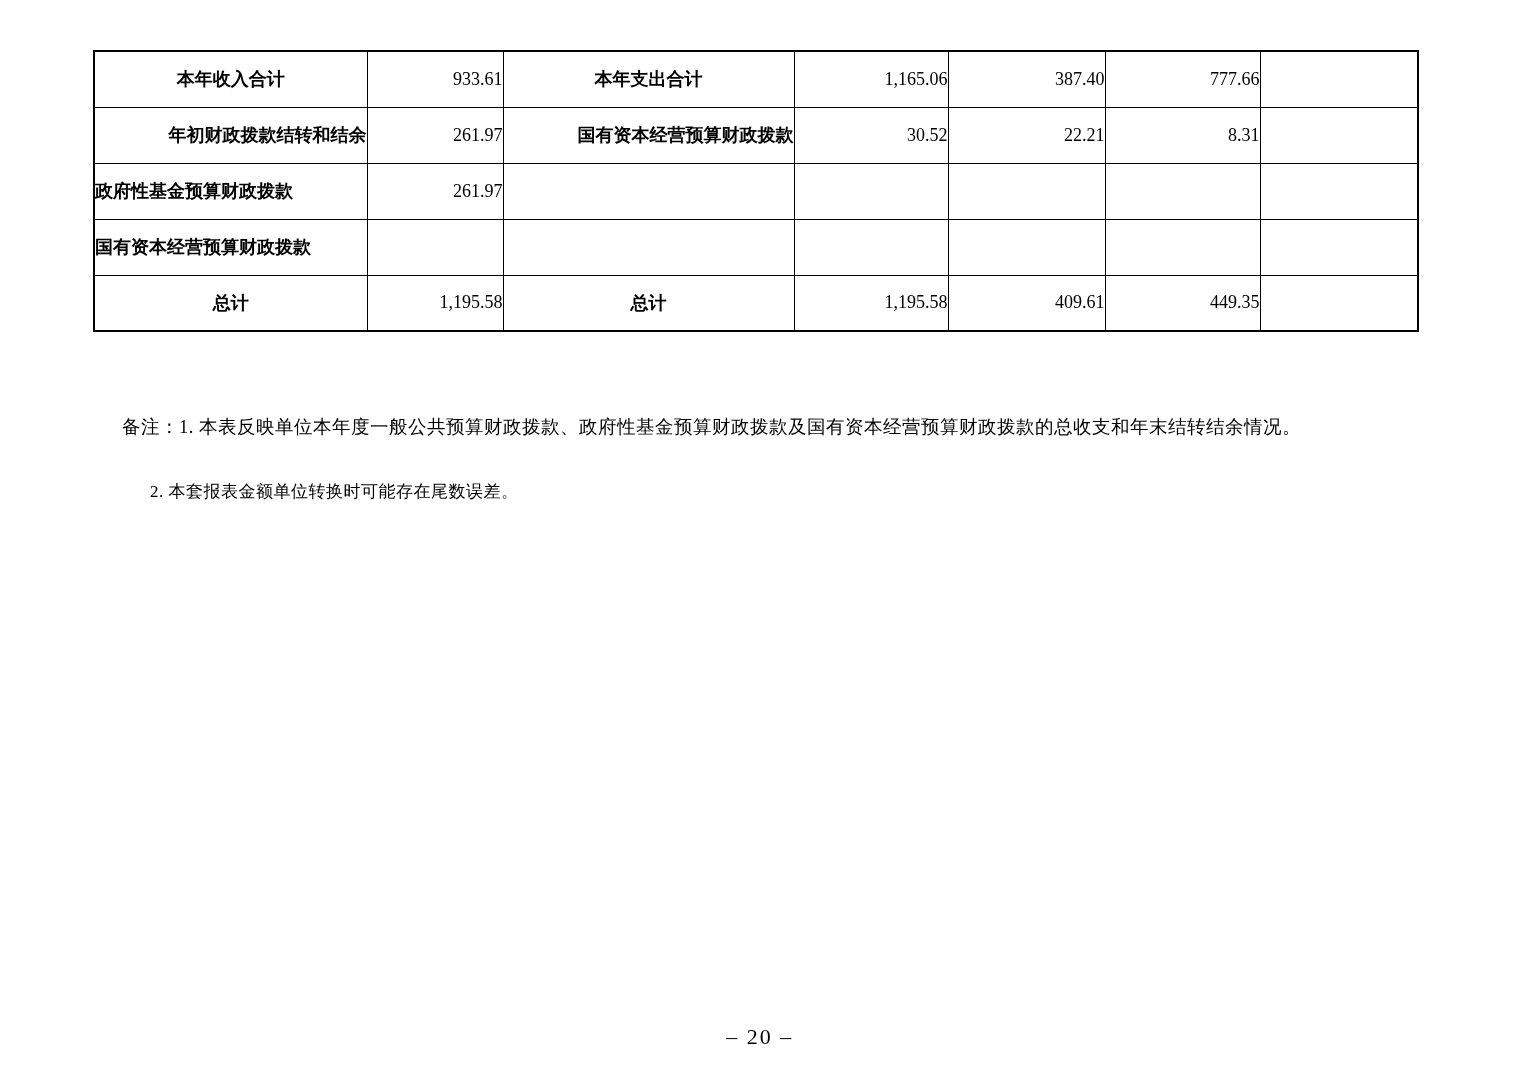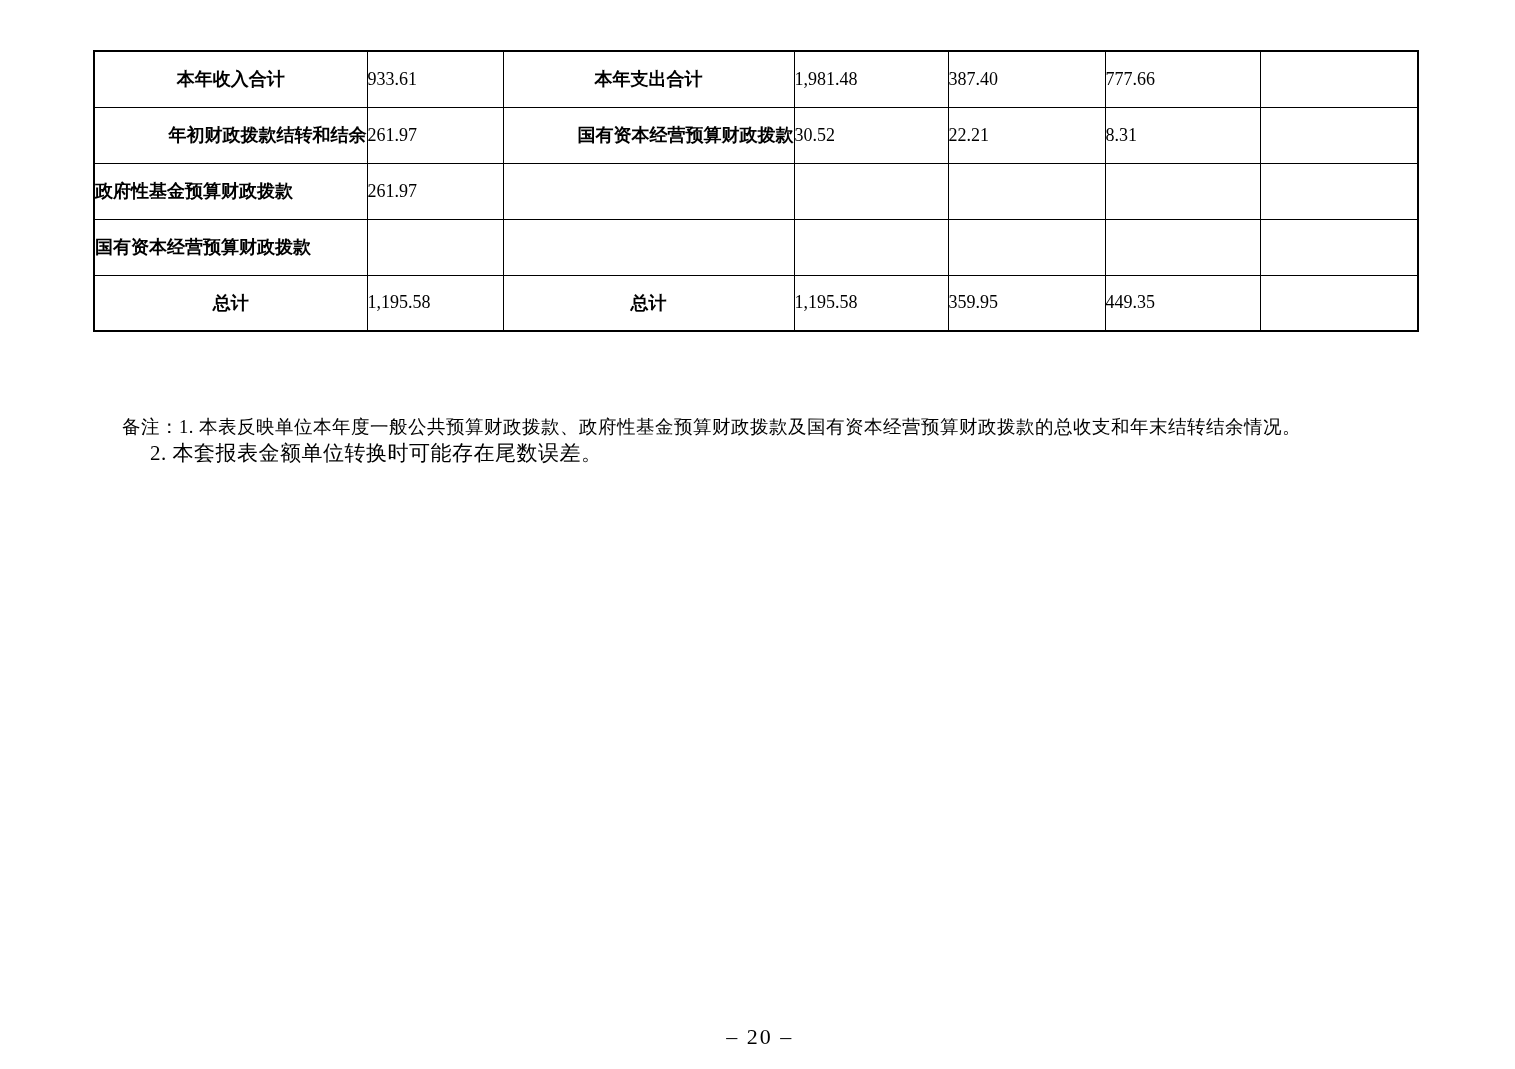--- a/index.html
+++ b/index.html
@@ -49,39 +49,39 @@
   }
   td.lbl-l1 {
     text-align: right;
     padding-left: 32px;
   }
   td.lbl-l2 {
     text-align: left;
     padding-left: 49px;
   }
   td.num {
-    text-align: left;
+    text-align: right;
     padding-right: 10px;
     font-weight: normal;
     font-size: 19px;
   }
   .note-line-1 {
     position: absolute;
     left: 122px;
     top: 414px;
     font-size: 18.5px;
     letter-spacing: 0.5px;
     white-space: nowrap;
     text-align: right;
   }
   .note-line-2 {
     position: absolute;
     left: 150px;
-    top: 439px;
-    font-size: 21px;
+    top: 480px;
+    font-size: 17px;
     letter-spacing: 0.5px;
     white-space: nowrap;
   }
   .page-number {
     position: absolute;
     left: 757px;
     top: 1024px;
     transform: translateX(-46%);
     font-size: 22px;
     letter-spacing: 2px;
@@ -101,21 +101,21 @@
       <col style="width:154px">
       <col style="width:157px">
       <col style="width:155px">
       <col style="width:158px">
     </colgroup>
     <tbody>
       <tr>
         <td class="lbl lbl-total">本年收入合计</td>
         <td class="num">933.61</td>
         <td class="lbl lbl-total">本年支出合计</td>
-        <td class="num">1,981.48</td>
+        <td class="num">1,165.06</td>
         <td class="num">387.40</td>
         <td class="num">777.66</td>
         <td class="num"></td>
       </tr>
       <tr>
         <td class="lbl lbl-l1">年初财政拨款结转和结余</td>
         <td class="num">261.97</td>
         <td class="lbl lbl-l1">国有资本经营预算财政拨款</td>
         <td class="num">30.52</td>
         <td class="num">22.21</td>
@@ -138,21 +138,21 @@
         <td class="num"></td>
         <td class="num"></td>
         <td class="num"></td>
         <td class="num"></td>
       </tr>
       <tr>
         <td class="lbl lbl-total">总计</td>
         <td class="num">1,195.58</td>
         <td class="lbl lbl-total">总计</td>
         <td class="num">1,195.58</td>
-        <td class="num">359.95</td>
+        <td class="num">409.61</td>
         <td class="num">449.35</td>
         <td class="num"></td>
       </tr>
     </tbody>
   </table>
 
   <div class="note-line-1">备注：1. 本表反映单位本年度一般公共预算财政拨款、政府性基金预算财政拨款及国有资本经营预算财政拨款的总收支和年末结转结余情况。</div>
   <div class="note-line-2">2. 本套报表金额单位转换时可能存在尾数误差。</div>
 
   <div class="page-number">– 20 –</div>

